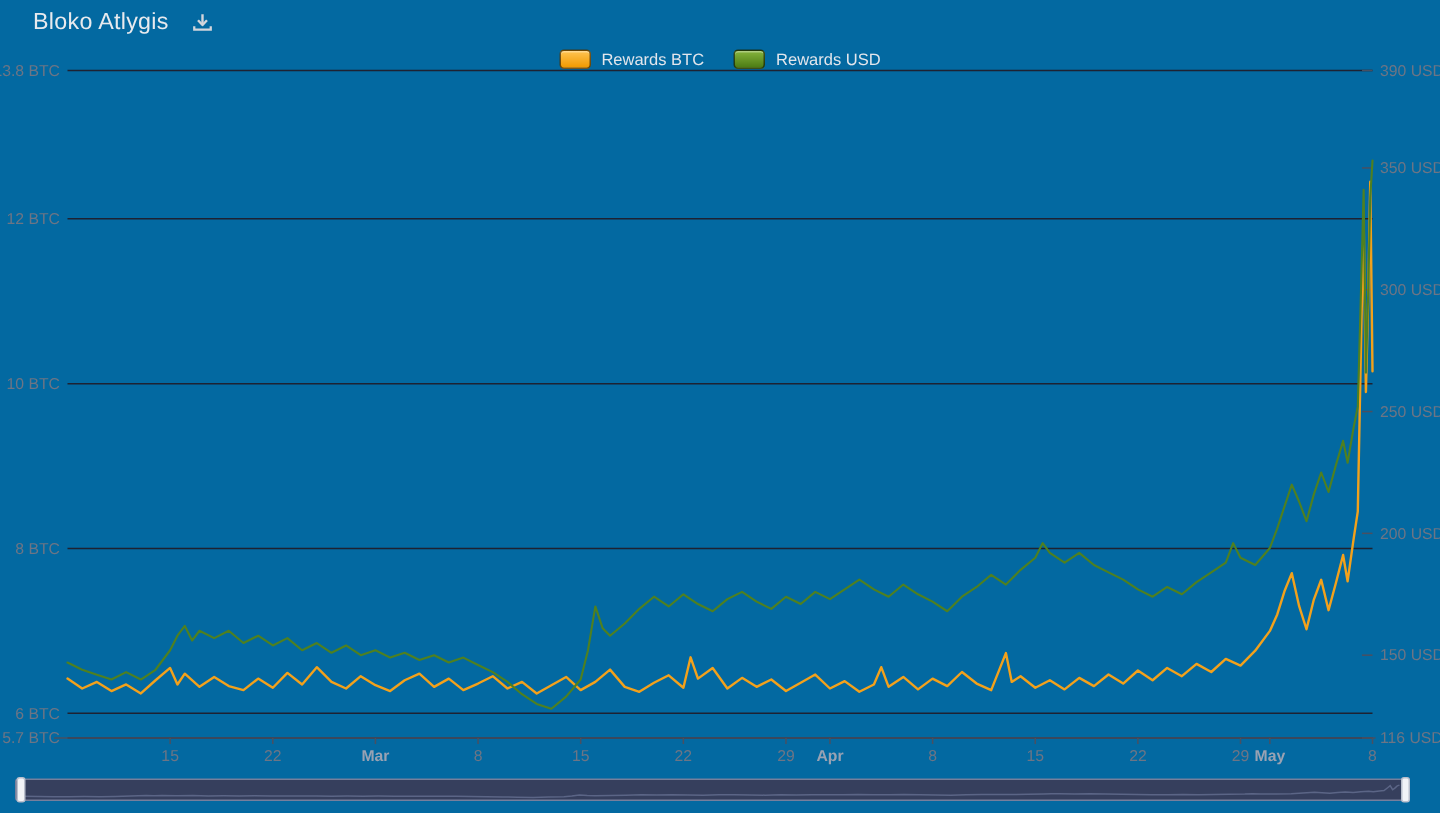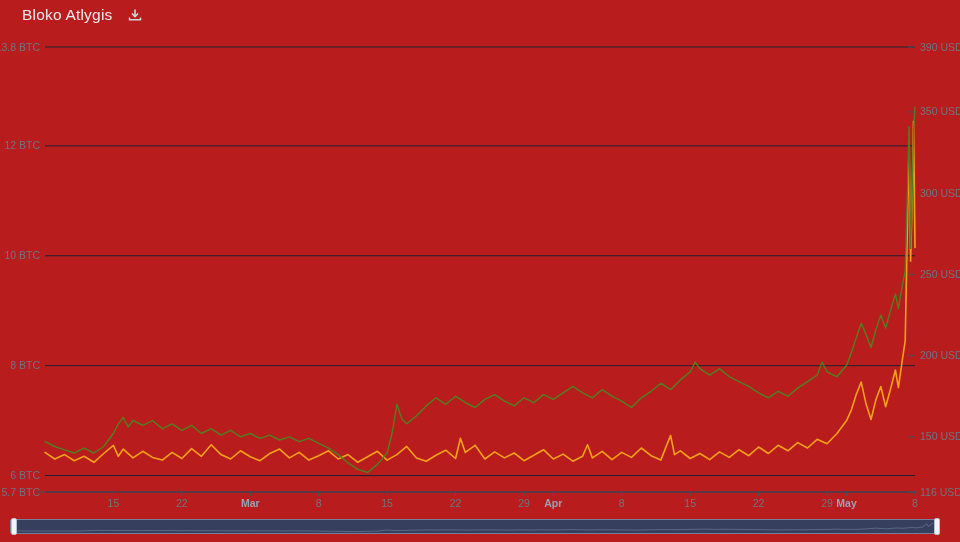--- a/index.html
+++ b/index.html
@@ -1,18 +1,18 @@
 <!DOCTYPE html>
 <html><head>
 <meta charset="utf-8">
 <style>
   html,body{margin:0;padding:0;background:#0f121c;}
   .app{
     position:relative;width:960px;height:542px;overflow:hidden;
-    background:#b91c1c;font-family:"Liberation Sans",sans-serif;
+    background:#0369a1;font-family:"Liberation Sans",sans-serif;
     -webkit-font-smoothing:antialiased;
   }
   .header{position:absolute;left:22px;top:6px;display:flex;align-items:center;gap:14px;z-index:3;}
   .page-title{color:#e8eaee;font-size:15.5px;font-weight:500;letter-spacing:.2px;}
   .download-btn{background:none;border:none;padding:2px;cursor:pointer;display:flex;align-items:center;}
   .legend{position:absolute;left:0;right:0;top:33px;display:flex;justify-content:center;gap:20px;z-index:3;}
   .legend-item{display:flex;align-items:center;gap:7px;cursor:pointer;}
   .legend-swatch{width:19px;height:11px;border-radius:3px;border:1px solid rgba(0,0,0,.55);box-shadow:inset 0 1px 0 rgba(255,255,255,.35);}
   .legend-label{color:#e3e6ec;font-size:11px;}
   #chart{position:absolute;left:0;top:0;z-index:1;}
@@ -36,20 +36,30 @@
     <span class="page-title">Bloko Atlygis</span>
     <button class="download-btn">
       <svg width="14" height="14" viewBox="0 0 14 14">
         <path d="M7 1.5 L7 8" stroke="#d2d5db" stroke-width="1.6" fill="none"></path>
         <path d="M4 5.5 L7 8.7 L10 5.5" stroke="#d2d5db" stroke-width="1.6" fill="none" stroke-linejoin="round"></path>
         <path d="M1.5 9.5 L1.5 11.8 L12.5 11.8 L12.5 9.5" stroke="#d2d5db" stroke-width="1.5" fill="none"></path>
       </svg>
     </button>
   </div>
 
+  <div class="legend">
+    <div class="legend-item">
+      <span class="legend-swatch" style="background: linear-gradient(rgb(255, 196, 82), rgb(240, 153, 0));"></span>
+      <span class="legend-label">Rewards BTC</span>
+    </div>
+    <div class="legend-item">
+      <span class="legend-swatch" style="background: linear-gradient(rgb(134, 180, 60), rgb(76, 124, 20));"></span>
+      <span class="legend-label">Rewards USD</span>
+    </div>
+  </div>
 
   <svg id="chart" width="960" height="542">
       <line x1="45" y1="47" x2="915" y2="47" stroke="#1e2232" stroke-width="1"></line>
       <text x="40" y="50.5" text-anchor="end" font-size="10.5" fill="#6d7585">13.8 BTC</text>
       <line x1="45" y1="145.8888888888889" x2="915" y2="145.8888888888889" stroke="#1e2232" stroke-width="1"></line>
       <text x="40" y="149.3888888888889" text-anchor="end" font-size="10.5" fill="#6d7585">12 BTC</text>
       <line x1="45" y1="255.76543209876544" x2="915" y2="255.76543209876544" stroke="#1e2232" stroke-width="1"></line>
       <text x="40" y="259.2654320987655" text-anchor="end" font-size="10.5" fill="#6d7585">10 BTC</text>
       <line x1="45" y1="365.641975308642" x2="915" y2="365.641975308642" stroke="#1e2232" stroke-width="1"></line>
       <text x="40" y="369.141975308642" text-anchor="end" font-size="10.5" fill="#6d7585">8 BTC</text>

